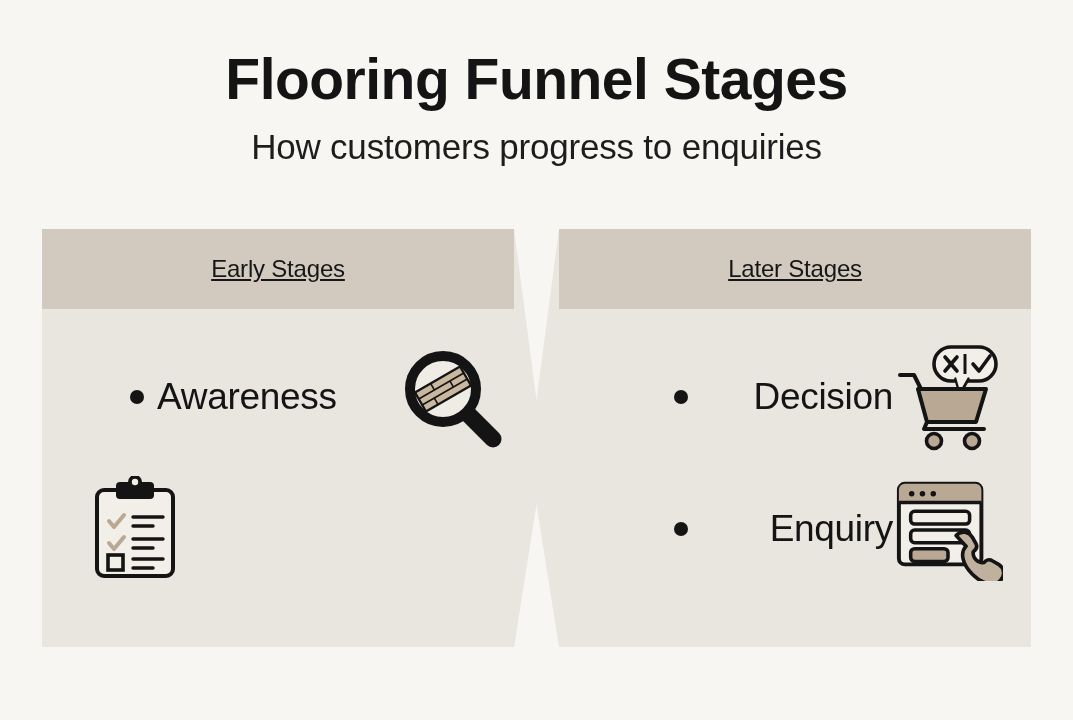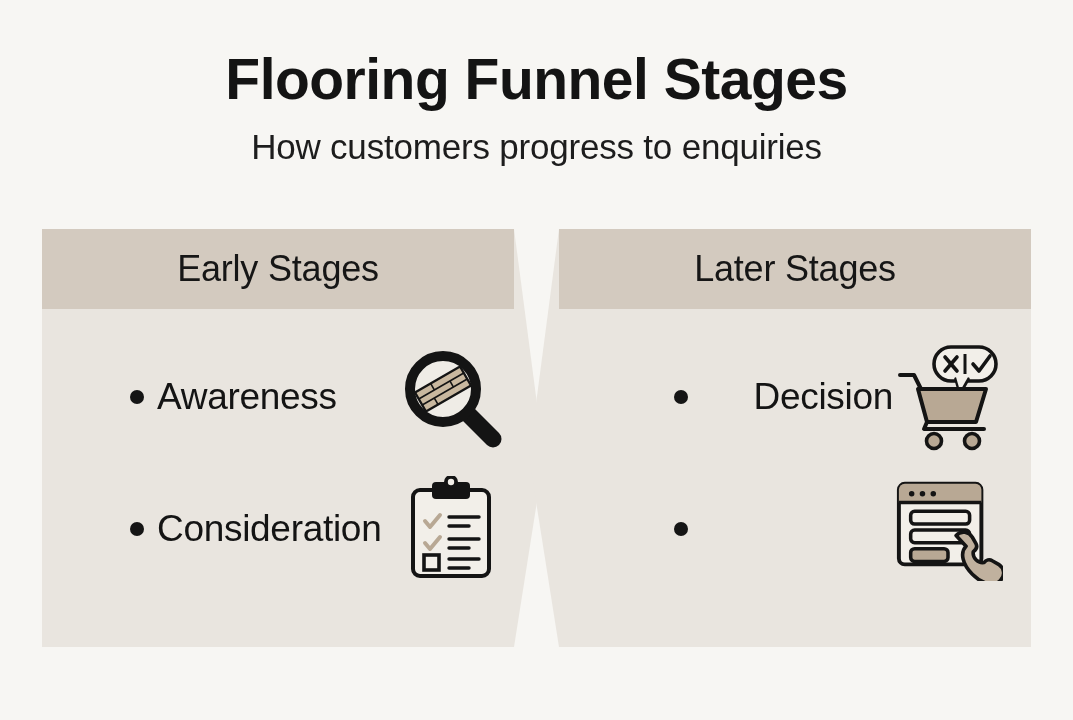--- a/index.html
+++ b/index.html
@@ -86,24 +86,25 @@
     background: #d3cabf;
     display: flex;
     align-items: center;
     justify-content: center;
   }
 
   .panel-left .panel-header { left: 0; width: 472px; }
   .panel-right .panel-header { left: 30px; width: 472px; }
 
   .panel-header-text {
-    font-size: 36px;
+    font-size: 24px;
     font-weight: 400;
     color: #161616;
     letter-spacing: -0.2px;
+    text-decoration: underline;
   }
 
   
   .rows {
     position: absolute;
     top: 80px;
     height: 338px;
   }
   .panel-left .rows { left: 0; width: 472px; }
   .panel-right .rows { left: 30px; width: 472px; }
@@ -201,24 +202,20 @@
                 <line x1="54" y1="40.5" x2="54" y2="47.5" stroke="#141414" stroke-width="1.6"></line>
                 <line x1="32" y1="47.5" x2="32" y2="55" stroke="#141414" stroke-width="1.6"></line>
               </g>
 
               <circle cx="44" cy="44" r="33" fill="none" stroke="#141414" stroke-width="10"></circle>
             </svg>
           </div>
         </div>
 
         <div class="row row-2">
-          <div class="bullet-wrap">
-            <span class="bullet-dot"></span>
-            <span class="bullet-label">Consideration</span>
-          </div>
           <div class="row-icon">
             <svg width="96" height="106" viewBox="0 0 96 106">
 
               <rect x="10" y="14" width="76" height="86" rx="7" fill="#f2efe9" stroke="#141414" stroke-width="4"></rect>
 
               <rect x="29" y="6" width="38" height="17" rx="4" fill="#141414"></rect>
               <circle cx="48" cy="6" r="7" fill="#141414"></circle>
               <circle cx="48" cy="6" r="3.2" fill="#f2efe9"></circle>
 
               <polyline points="22,45 27,51 37,39" fill="none" stroke="#b8a894" stroke-width="4" stroke-linecap="round" stroke-linejoin="round"></polyline>
@@ -273,20 +270,21 @@
 
               <circle cx="38" cy="98" r="7.5" fill="#b8a894" stroke="#141414" stroke-width="3.6"></circle>
               <circle cx="76" cy="98" r="7.5" fill="#b8a894" stroke="#141414" stroke-width="3.6"></circle>
             </svg>
           </div>
         </div>
 
         <div class="row row-2">
           <div class="bullet-wrap">
             <span class="bullet-dot"></span>
+            <span class="bullet-label">Enquiry</span>
           </div>
           <div class="row-icon">
             <svg width="112" height="104" viewBox="0 0 112 104">
 
               <rect x="6" y="6" width="84" height="82" rx="6" fill="#f2efe9" stroke="#141414" stroke-width="4"></rect>
 
               <path d="M6,12 a6,6 0 0 1 6,-6 h72 a6,6 0 0 1 6,6 v13 h-84 Z" fill="#b8a894"></path>
               <line x1="6" y1="25" x2="90" y2="25" stroke="#141414" stroke-width="3.6"></line>
               <circle cx="19" cy="16" r="2.8" fill="#141414"></circle>
               <circle cx="30" cy="16" r="2.8" fill="#141414"></circle>

